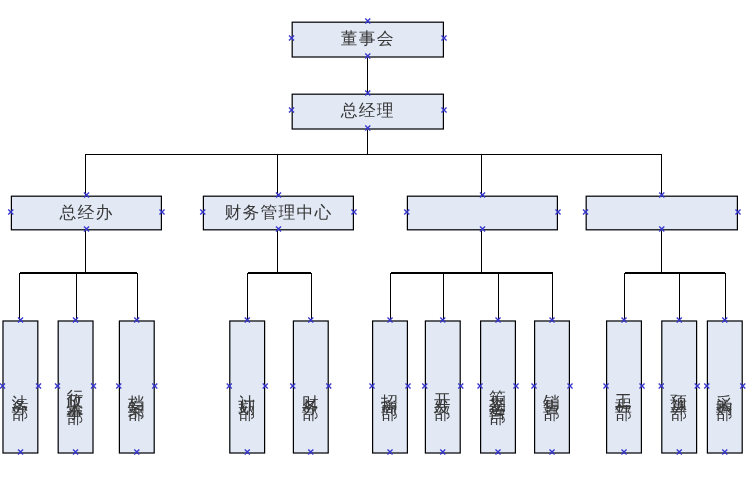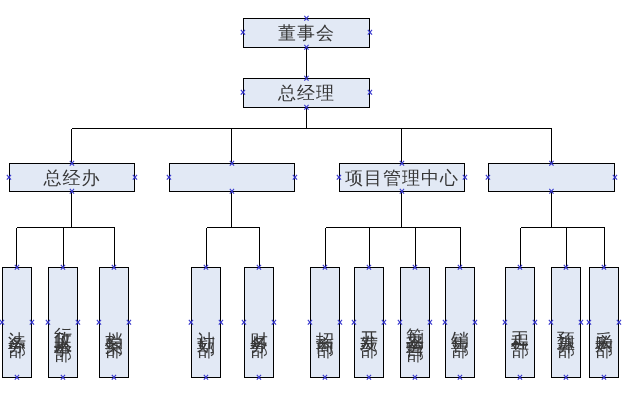--- a/index.html
+++ b/index.html
@@ -22,21 +22,21 @@
   .connectors{position:absolute;left:0;top:0;z-index:0;}
   .node{
     position:absolute;
     background:var(--node-fill);
     border:1px solid var(--node-border);
     display:flex;align-items:center;justify-content:center;
     z-index:1;
   }
   .node .label{
     color:var(--label-text);
-    font-size:18px;
+    font-size:14px;
     letter-spacing:1px;
     white-space:nowrap;
   }
   .node.vert .label{
     writing-mode:vertical-rl;
     text-orientation:upright;
     white-space:normal;
     letter-spacing:4px;
     line-height:1;
   }
@@ -109,27 +109,27 @@
     </div>
 
   <div class="node" style="left:9px;top:163px;width:126px;height:29px;">
     <span class="label">总经办</span>
   <span class="handle t">×</span>
       <span class="handle b">×</span>
       <span class="handle l">×</span>
       <span class="handle r">×</span>
     </div>
   <div class="node" style="left:169px;top:163px;width:126px;height:29px;">
+    <span class="label">财务管理中心</span>
   <span class="handle t">×</span>
       <span class="handle b">×</span>
       <span class="handle l">×</span>
       <span class="handle r">×</span>
     </div>
   <div class="node" style="left:339px;top:163px;width:126px;height:29px;">
-    <span class="label">项目管理中心</span>
   <span class="handle t">×</span>
       <span class="handle b">×</span>
       <span class="handle l">×</span>
       <span class="handle r">×</span>
     </div>
   <div class="node" style="left:488px;top:163px;width:127px;height:29px;">
   <span class="handle t">×</span>
       <span class="handle b">×</span>
       <span class="handle l">×</span>
       <span class="handle r">×</span>

